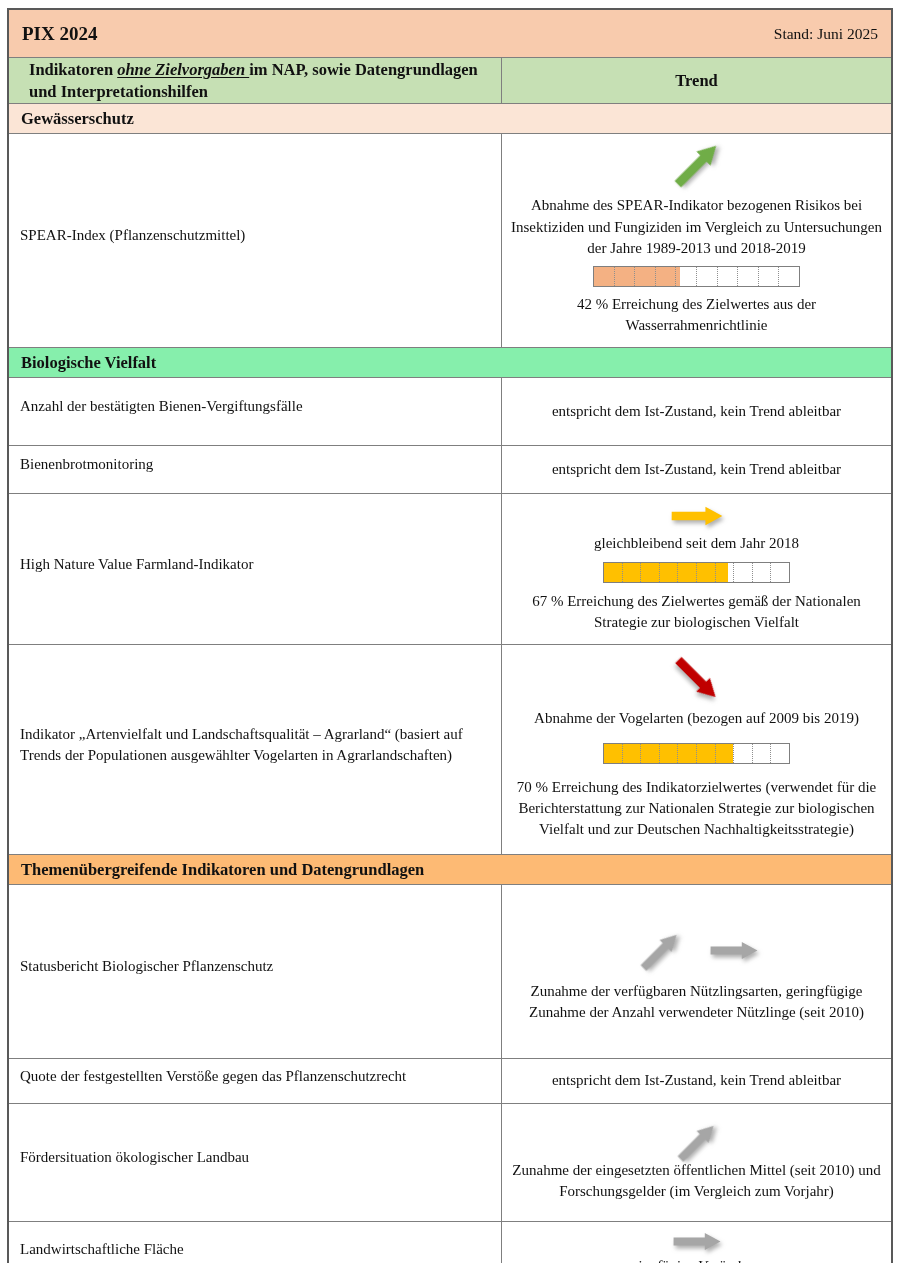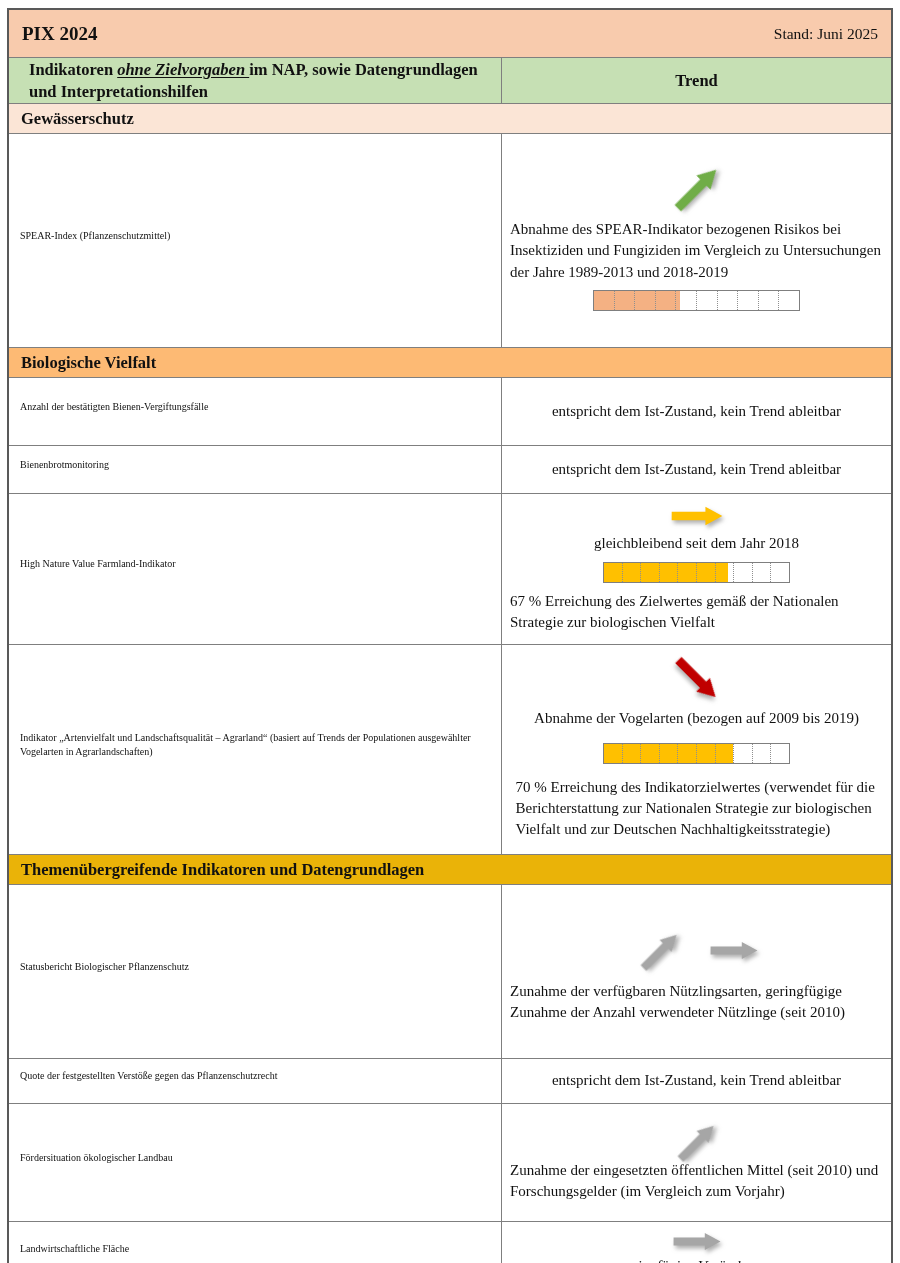--- a/index.html
+++ b/index.html
@@ -18,24 +18,24 @@
   .colheader .cell-l{display:flex;align-items:center;font-weight:bold;font-size:16.5px;
                      line-height:1.32;padding:0 20px;}
   .colheader .cell-l .em{font-style:italic;text-decoration:underline;text-underline-offset:2px;}
   .colheader .cell-r{display:flex;align-items:center;justify-content:center;
                      font-weight:bold;font-size:16.5px;}
 
   .section{height:30px;align-items:center;padding:0 12px;font-weight:bold;font-size:16.5px;}
 
   .cell-l{width:493px;box-sizing:border-box;border-right:1px solid #7F7F7F;flex:none;}
   .cell-r{flex:1;box-sizing:border-box;display:flex;flex-direction:column;align-items:center;
-          justify-content:center;text-align:left;}
+          justify-content:center;text-align:center;}
 
   .data .cell-l{display:flex;align-items:center;padding:6px 16px 16px 11px;
-                font-size:10px;line-height:1.4;}
+                font-size:15px;line-height:1.4;}
   .data .cell-r{font-size:15px;line-height:1.42;padding:6px 8px;}
   .data p{margin:0;}
 
   .h-spear{height:214px;}   .h-spear .cell-r{gap:5px;}
   .h-bees{height:68px;}
   .h-beebread{height:48px;}
   .h-hnv{height:151px;}     .h-hnv .cell-r{gap:6px;}
   .h-agrar{height:210px;}   .h-agrar .cell-r{gap:11px;}
   .h-status{height:174px;}  .h-status .cell-r{gap:12px;margin-top:8px;}
   .h-quote{height:45px;}
@@ -99,24 +99,25 @@
             <div class="seg"></div>
             <div class="seg"></div>
             <div class="seg"></div>
             <div class="seg"></div>
           <div class="seg"></div>
             <div class="seg"></div>
             <div class="seg"></div>
             <div class="seg"></div>
             <div class="seg"></div>
         </div>
-      </div>
-    </div>
-
-    <div class="row section" style="background-color: #fdba74;">
+        <p class="w300">42 % Erreichung des Zielwertes aus der Wasserrahmenrichtlinie</p>
+      </div>
+    </div>
+
+    <div class="row section" style="background-color: #86efac;">
       <span>Biologische Vielfalt</span>
     </div>
 
     <div class="row data h-bees">
       <div class="cell-l">
         <span>Anzahl der bestätigten Bienen-Vergiftungsfälle</span>
       </div>
       <div class="cell-r">
         <p>entspricht dem Ist-Zustand, kein Trend ableitbar</p>
       </div>
@@ -178,21 +179,21 @@
           <div class="seg"></div>
             <div class="seg"></div>
             <div class="seg"></div>
             <div class="seg"></div>
             <div class="seg"></div>
         </div>
         <p class="w360">70 % Erreichung des Indikatorzielwertes (verwendet für die Berichterstattung zur Nationalen Strategie zur biologischen Vielfalt und zur Deutschen Nachhaltigkeitsstrategie)</p>
       </div>
     </div>
 
-    <div class="row section" style="background-color: #eab308;">
+    <div class="row section" style="background-color: #fdba74;">
       <span>Themenübergreifende Indikatoren und Datengrundlagen</span>
     </div>
 
     <div class="row data h-status">
       <div class="cell-l">
         <span>Statusbericht Biologischer Pflanzenschutz</span>
       </div>
       <div class="cell-r">
         <span class="arrows-row">
           <span class="arrow-wrap up" style="color: rgb(166, 166, 166);">

